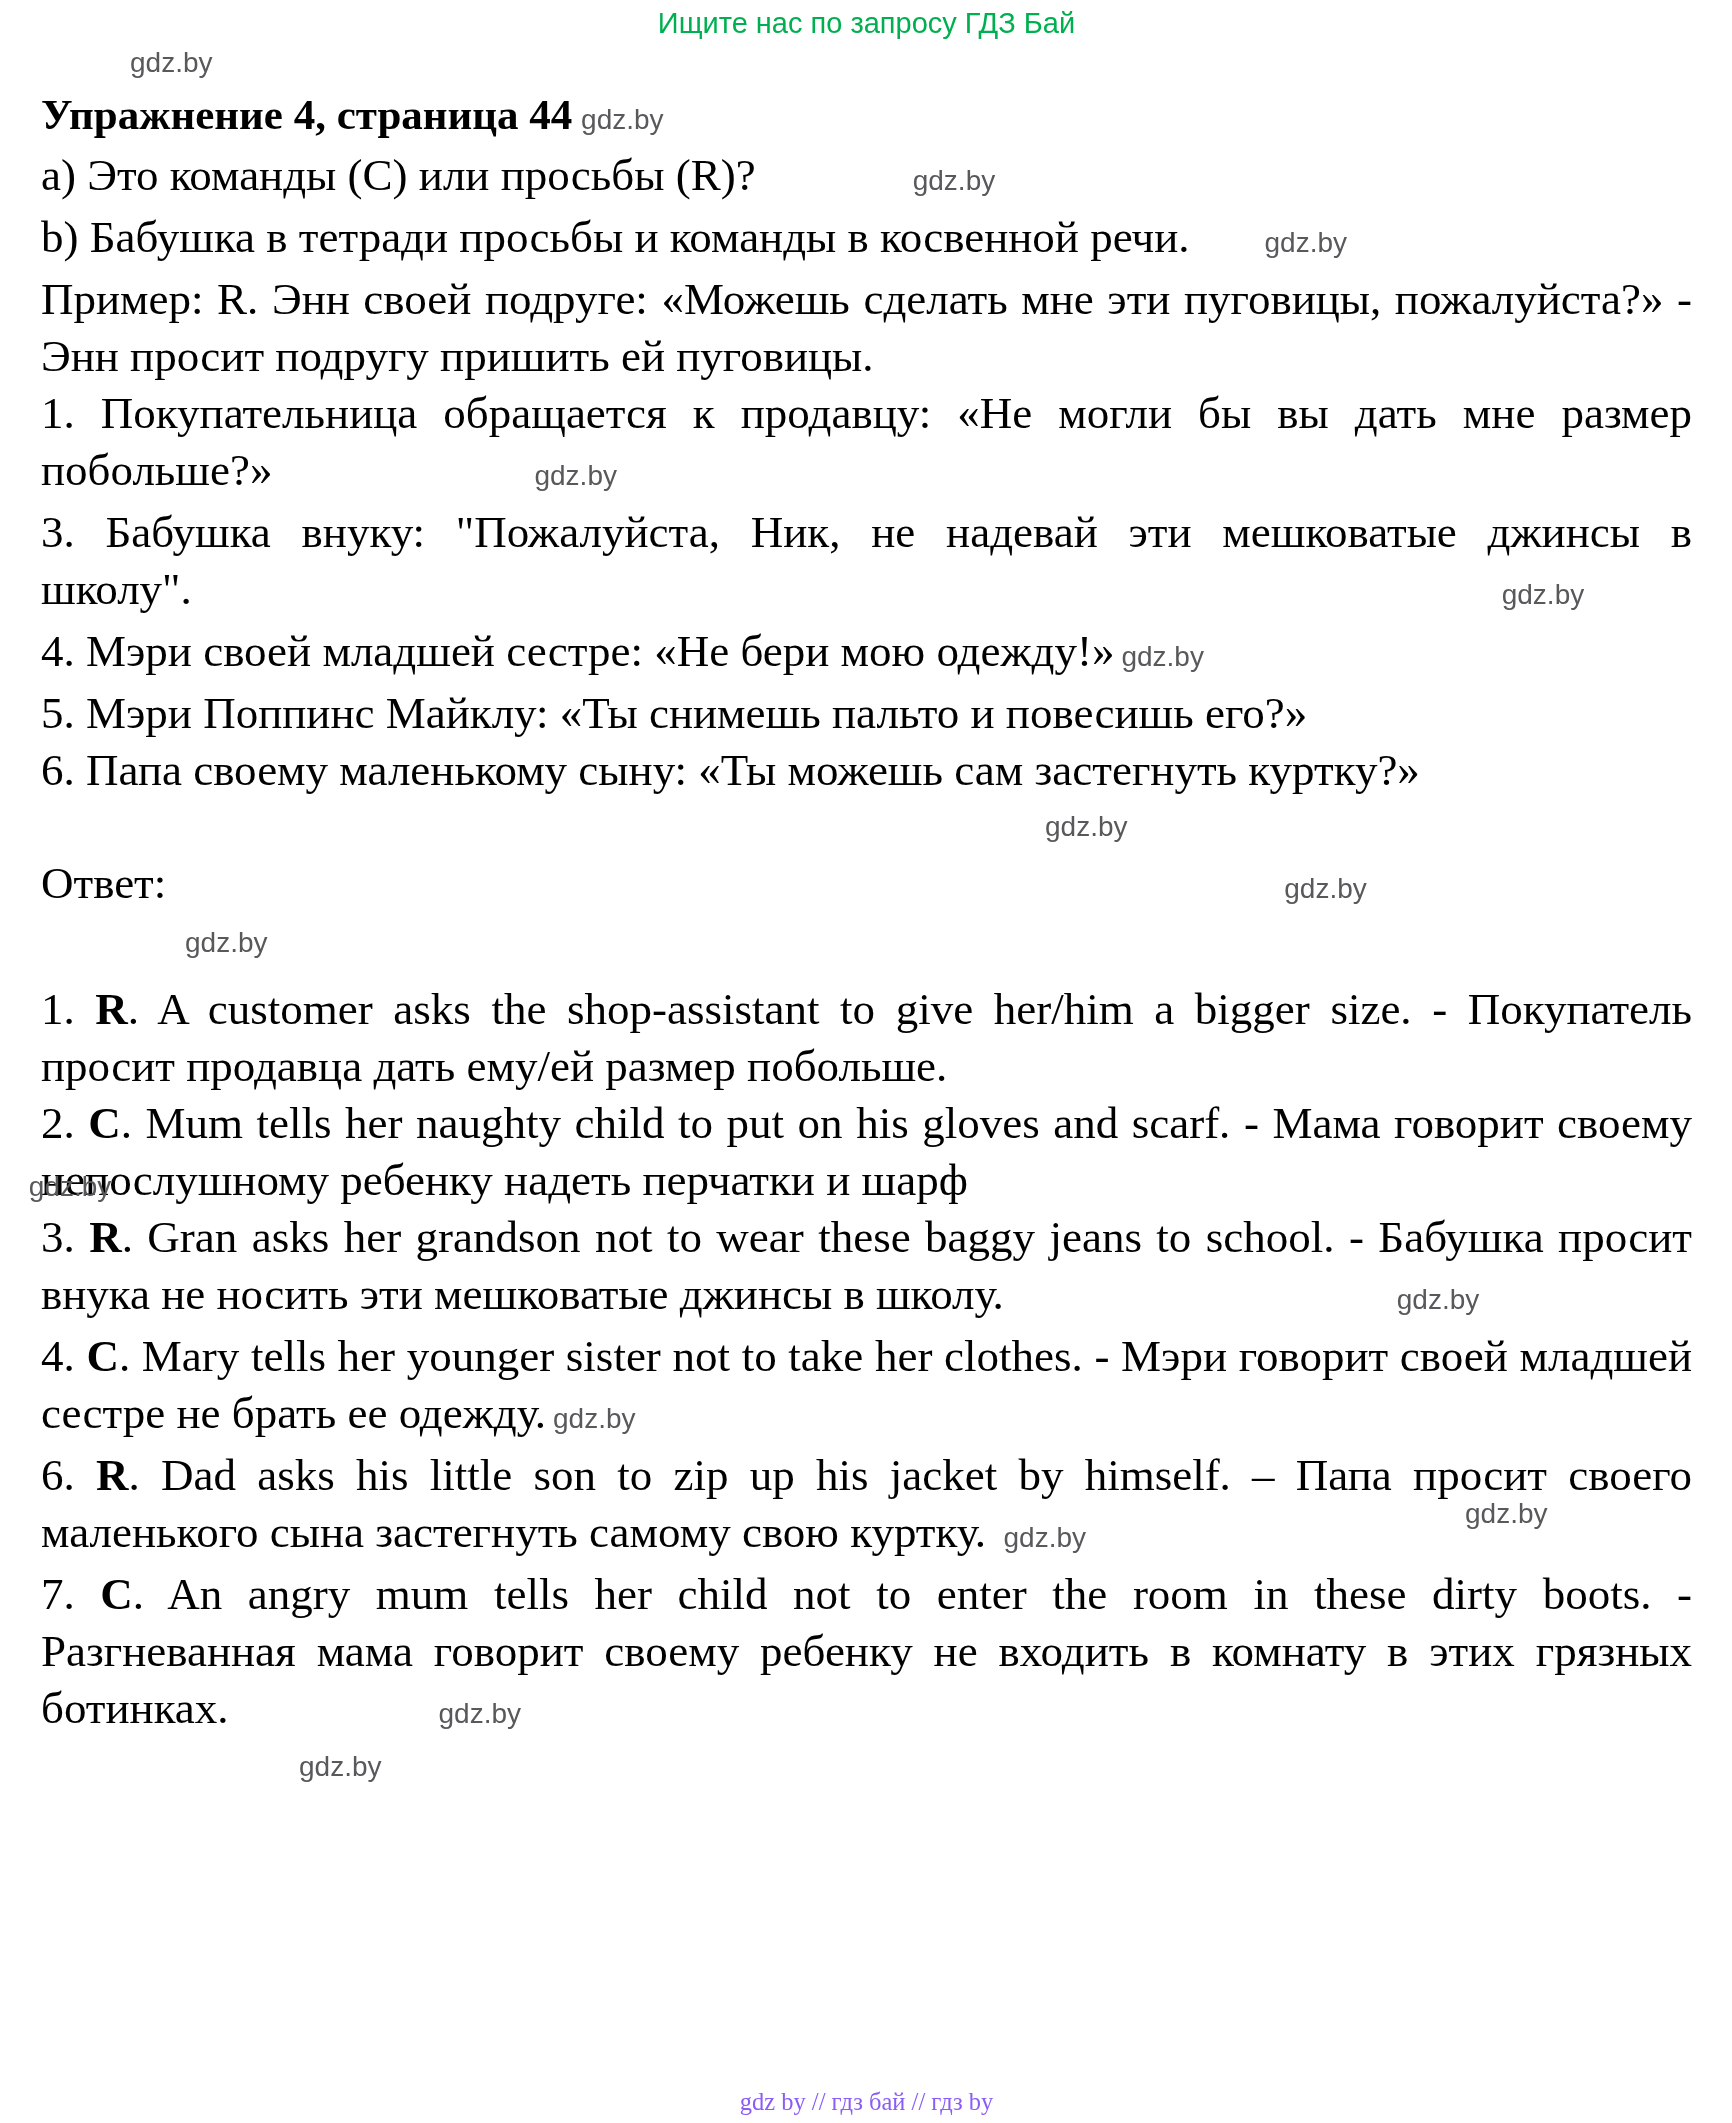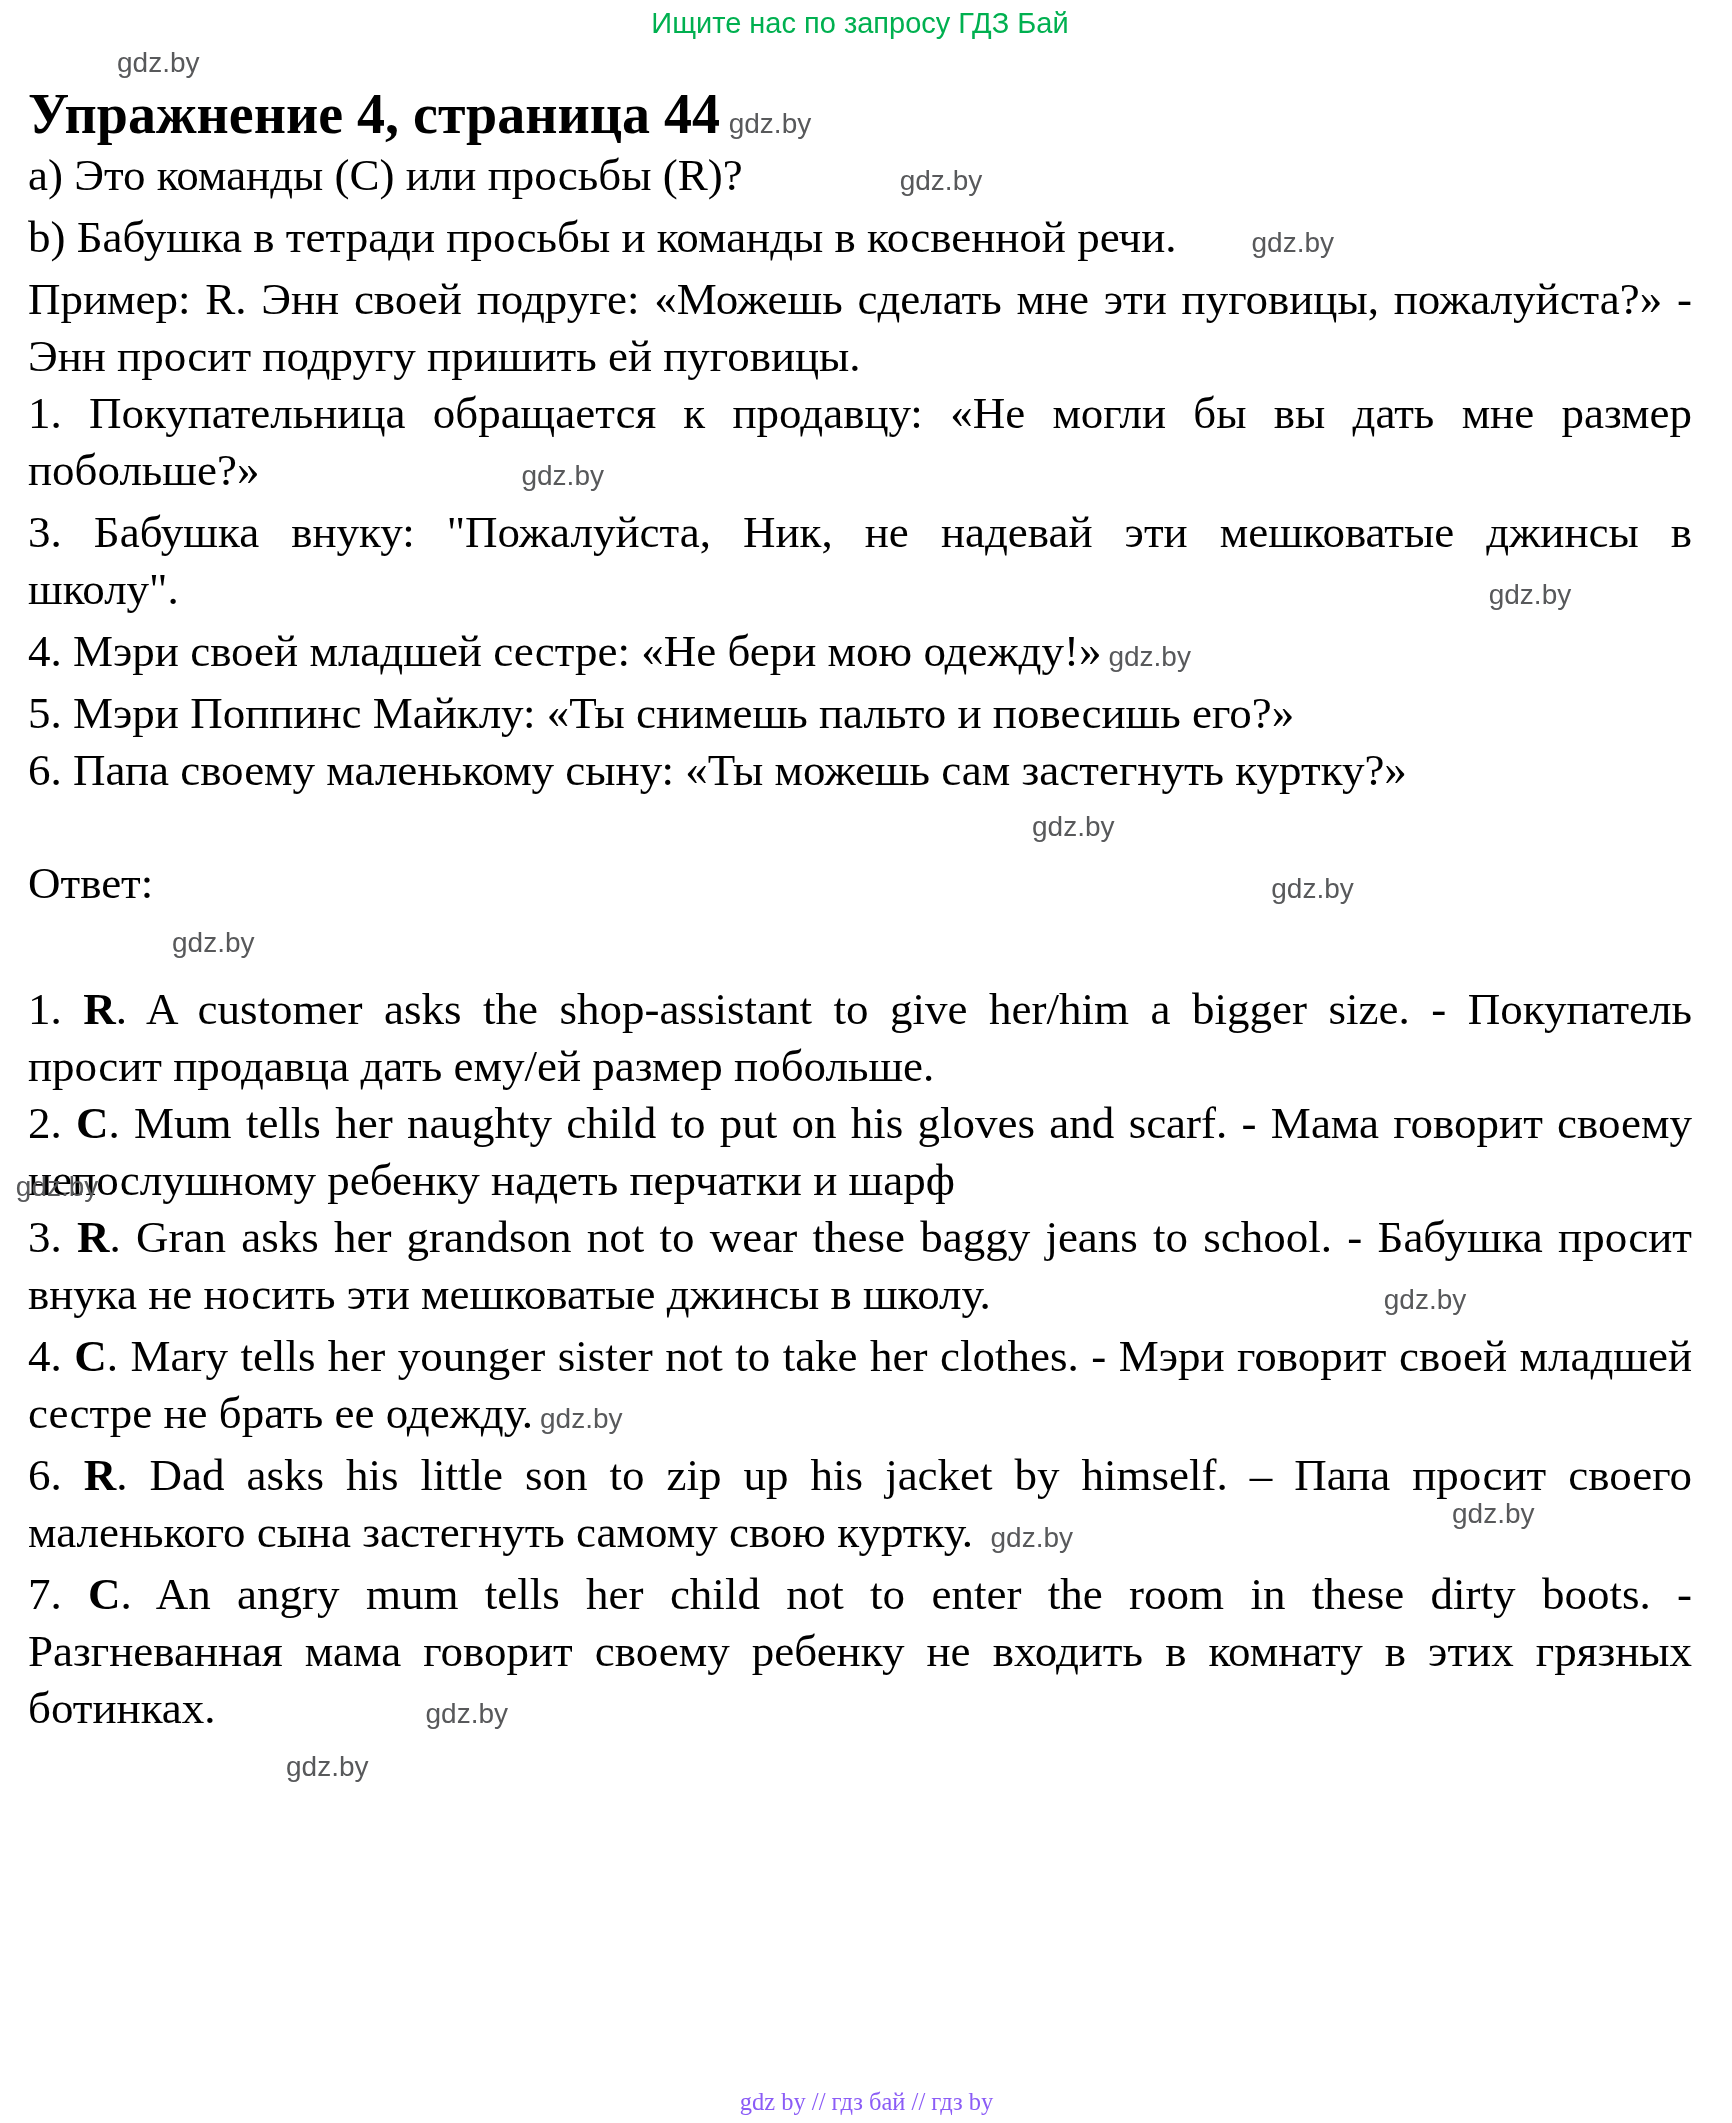--- a/index.html
+++ b/index.html
@@ -6,21 +6,21 @@
   html, body { background:#ffffff; }
   body {
     width:1733px; height:2123px;
     font-family:"Liberation Serif","DejaVu Serif",serif;
     color:#000000;
     overflow:hidden;
   }
   .page {
     position:relative;
     width:1733px; height:2123px;
-    padding:7px 41px 0 28px;
+    padding:7px 41px 0 41px;
   }
   .promo {
     height:37px;
     text-align:center;
     font-family:"Liberation Sans","DejaVu Sans",sans-serif;
     font-size:29px;
     color:#00b050;
   }
   .wm {
     font-family:"Liberation Sans","DejaVu Sans",sans-serif;
@@ -28,21 +28,21 @@
     color:#58595b;
     white-space:nowrap;
   }
   .wm-row { height:38px; line-height:38px; }
   .wm-top      { padding-left:89px; height:38px; }
   .row-mid     { padding-left:1004px; height:56px; line-height:56px; }
   .row-belowans{ padding-left:144px;  height:52px; line-height:52px; }
   .row-end     { padding-left:258px;  height:49px; line-height:49px; }
   .title-line { height:65px; line-height:65px; }
   .title {
-    font-size:56px;
+    font-size:43px;
     font-weight:bold;
   }
   .para {
     position:relative;
     font-size:45px;
     line-height:57px;
     text-align:justify;
     text-align-last:left;
   }
   .heading-line { position:relative; font-size:45px; line-height:57px; }

